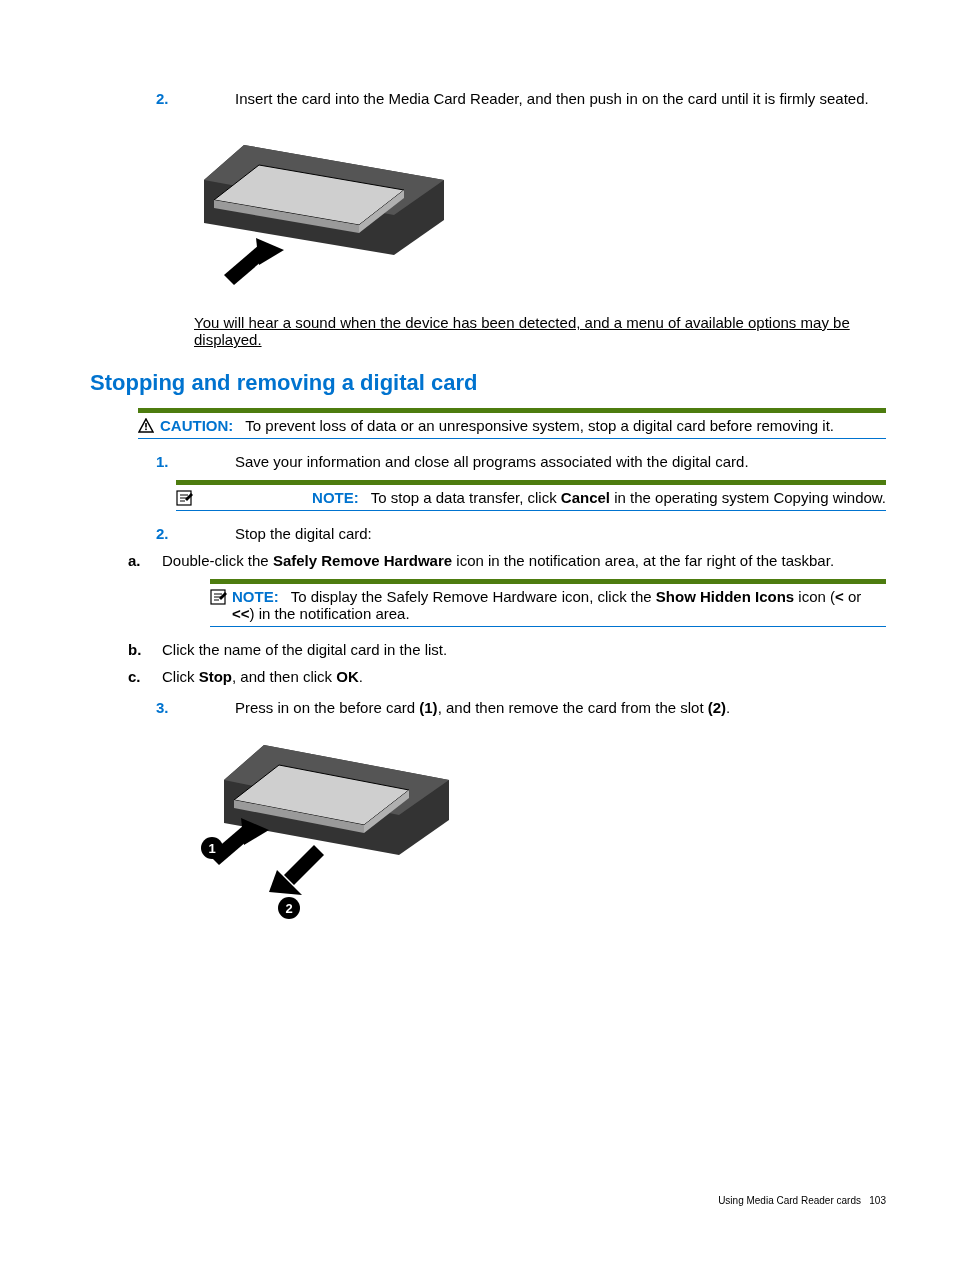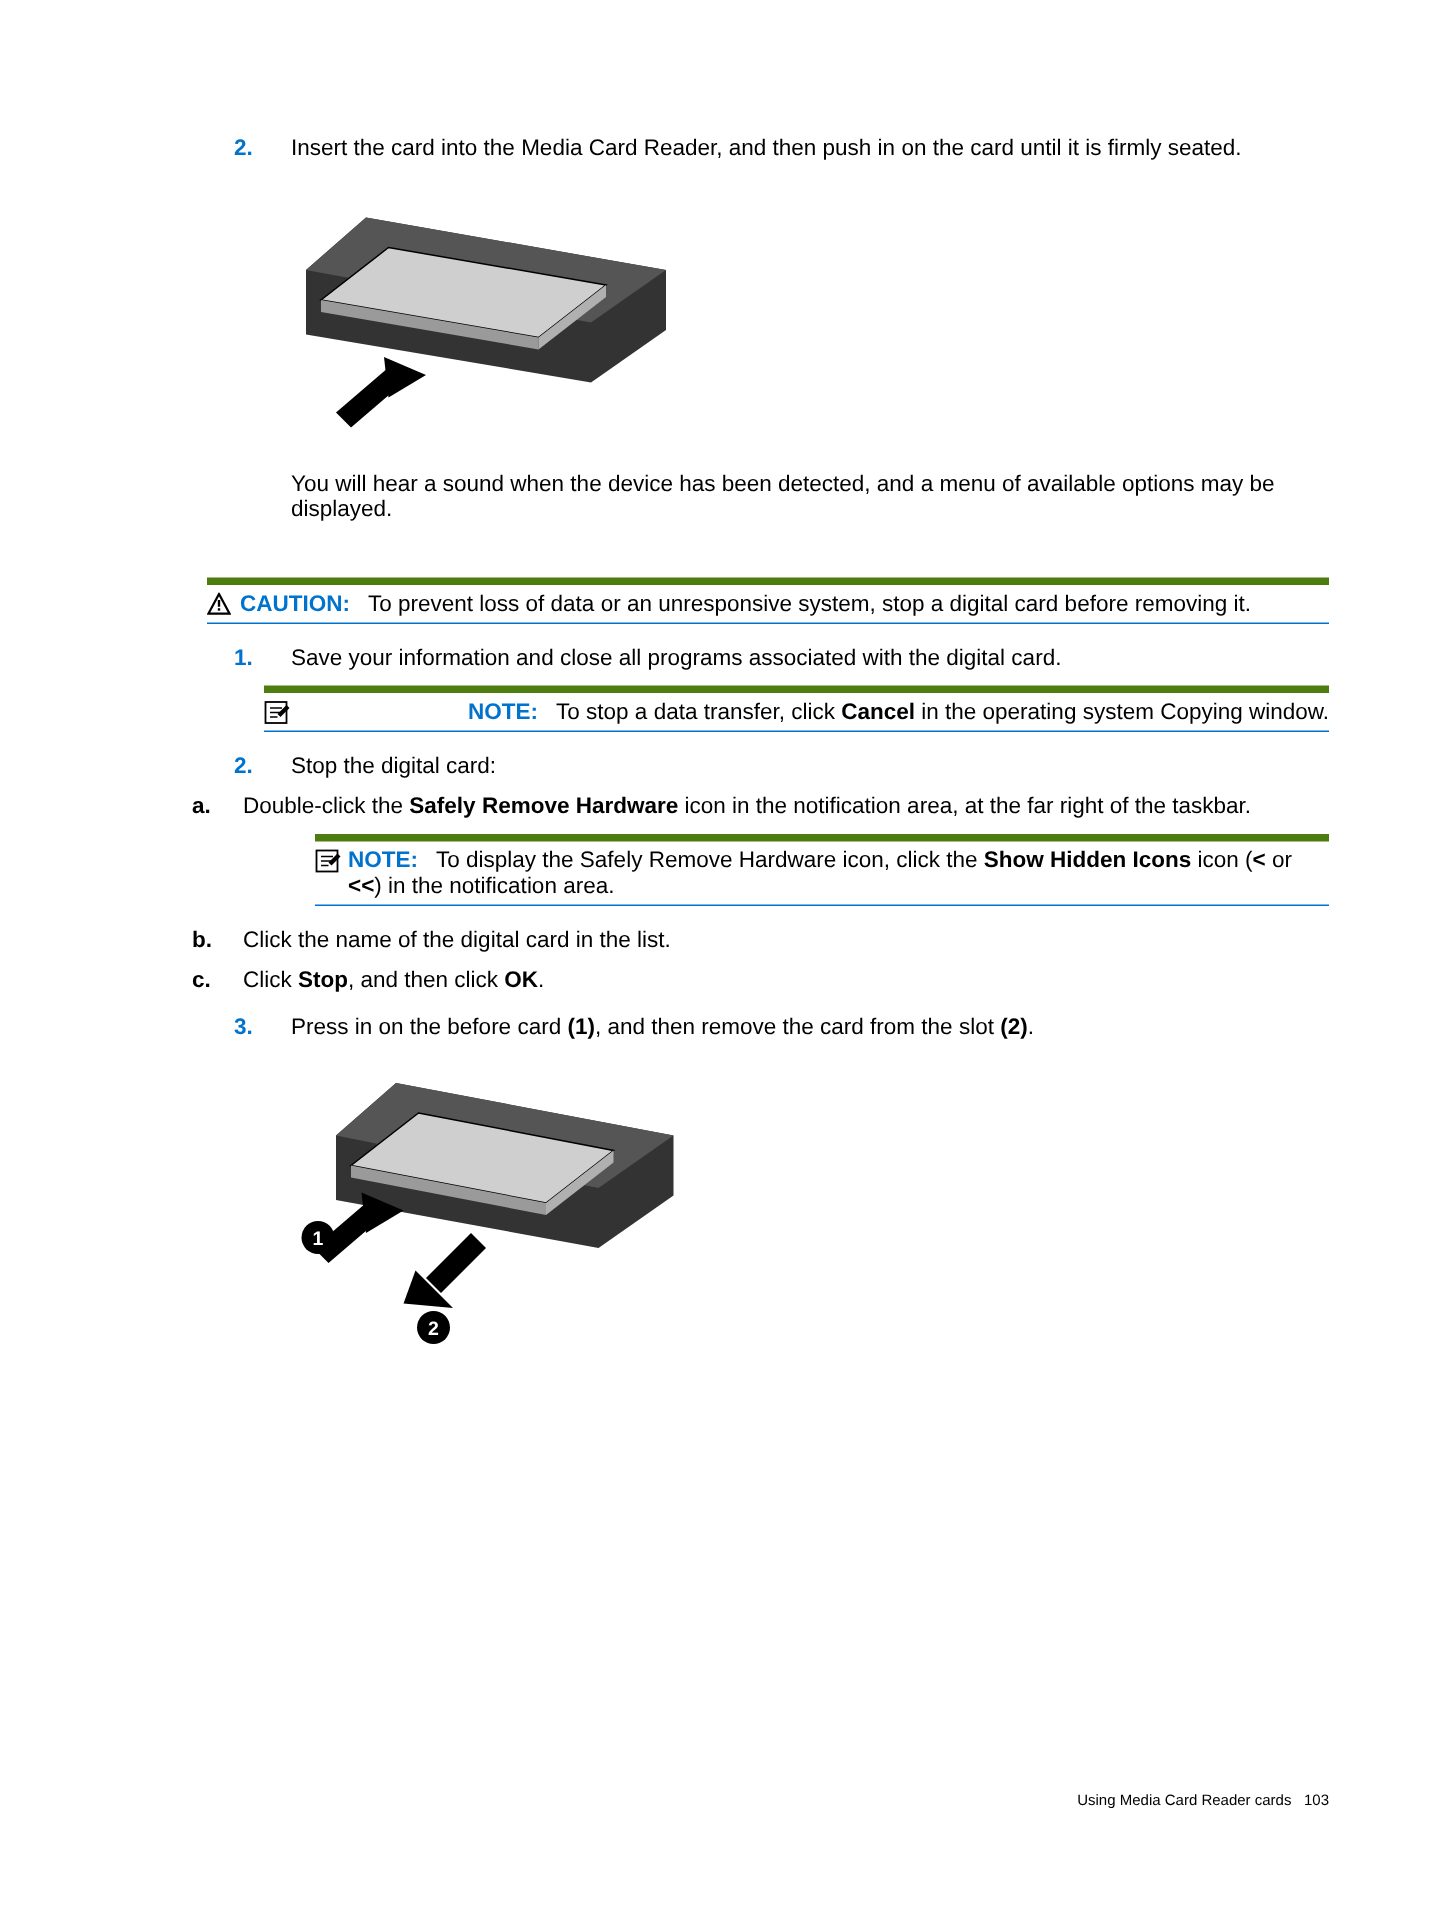--- a/index.html
+++ b/index.html
@@ -20,21 +20,21 @@
   .ol-num {
     display: flex;
     margin-bottom: 10px;
   }
   .ol-num .marker {
     color: #0073cf;
     font-weight: bold;
     width: 38px;
     flex-shrink: 0;
   }
-  .ol-num .body { flex: 1; }
+  .ol-num .body { flex: 1; margin-left: 41px; }
   .indent-1 { margin-left: 66px; }
   .indent-2 { margin-left: 104px; }
   .img-box { margin: 18px 0 14px 104px; }
   .img-box-2 { margin: 14px 0 10px 104px; }
   h2.section {
     color: #0073cf;
     font-size: 22px;
     font-weight: bold;
     margin: 22px 0 12px 0;
   }
@@ -96,22 +96,23 @@
 
       <polygon points="65,40 210,65 165,100 20,75" fill="#cfcfcf" stroke="#000" stroke-width="1"></polygon>
       <polygon points="20,75 165,100 165,108 20,83" fill="#9a9a9a"></polygon>
       <polygon points="165,100 210,65 210,73 165,108" fill="#b0b0b0"></polygon>
 
       <polygon points="30,150 65,120 75,130 40,160" fill="#000"></polygon>
       <polygon points="62,113 90,125 65,140" fill="#000"></polygon>
     </svg>
   </div>
 
-  <div class="indent-2" style="margin-bottom:37px;">You will hear a sound when the device has been detected, and a menu of available options may be displayed.</div>
-
+  <div class="indent-2" style="margin-bottom:8px;text-decoration:underline;">You will hear a sound when the device has been detected, and a menu of available options may be displayed.</div>
+
+  <h2 class="section">Stopping and removing a digital card</h2>
 
   <div class="callout">
     <div class="icon">
       <svg width="16" height="16" viewBox="0 0 16 16">
           <polygon points="8,1 15,14 1,14" fill="none" stroke="#000" stroke-width="1.5"></polygon>
           <rect x="7.2" y="5" width="1.6" height="4.5" fill="#000"></rect>
           <rect x="7.2" y="10.5" width="1.6" height="1.6" fill="#000"></rect>
         </svg>
     </div>
     <div class="txt">

